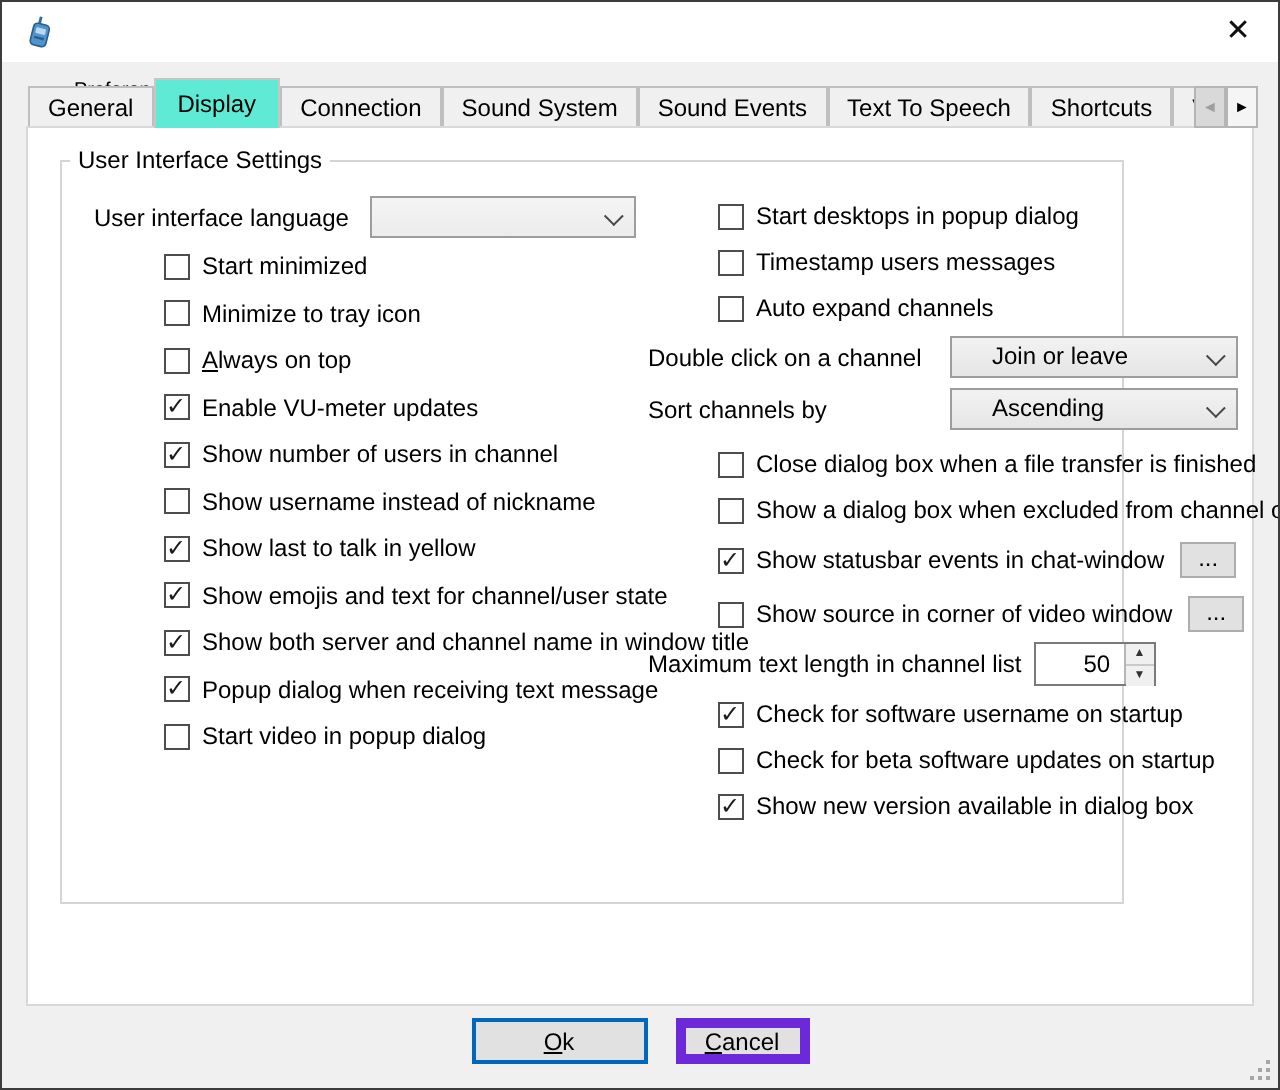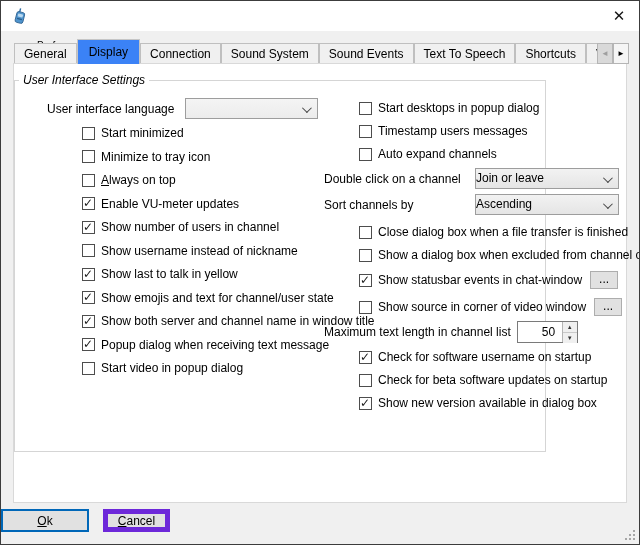--- a/index.html
+++ b/index.html
@@ -15,33 +15,33 @@
   .title { position:absolute; left:36px; top:8px; font-size:10px;margin-top:31px; }
   .close { position:absolute; right:10px; top:5px; width:20px; height:20px;
            font-size:15px; line-height:20px; text-align:center; color:#111; cursor:default; }
 
   
   .tabbar { position:absolute; left:0; top:30px; right:0; height:33px; }
   .tabs { position:absolute; left:13px; bottom:0; width:583px; overflow:hidden;
           white-space:nowrap; display:flex; align-items:flex-end; height:27px; }
   .tab { display:inline-block; background:#f0f0f0; border:1px solid #bfbfbf; border-bottom:none;
          padding:3px 9px 4px; height:21px; line-height:14px; }
-  .tab.active { background:#3b82f6; border-color:#c6c6c6; height:25px; padding:5px 11px 5px;
+  .tab.active { background:#5eead4; border-color:#c6c6c6; height:25px; padding:5px 11px 5px;
                 position:relative; z-index:3; }
   .tab-scroll { position:absolute; right:10px; bottom:0; display:flex; z-index:4; }
   .tab-arrow { width:16px; height:21px; border:1px solid #b5b5b5; background:#e9e9e9;
                font-size:8px; line-height:19px; text-align:center; }
   .tab-arrow.disabled { color:#9f9f9f; background:#d9d9d9; }
   .tab-arrow.enabled { color:#000; background:#f5f5f5; }
 
   
   .page { position:absolute; left:12px; top:62px; width:614px; height:440px;
           background:#fff; border:1px solid #d9d9d9; z-index:2; }
-  fieldset.groupbox { position:absolute; left:0; top:9px; width:532px; height:379px;
-          border:1px solid #d5d5d5;font-style:italic; }
+  fieldset.groupbox { position:absolute; left:16px; top:9px; width:532px; height:379px;
+          border:1px solid #d5d5d5; }
   fieldset.groupbox legend { font-size:12px; margin-left:4px; padding:0 4px; }
 
   .col { position:absolute; display:flex; flex-direction:column; align-items:flex-start; z-index:2; }
   .col-left { left:33px; top:34px; width:278px; }
   .col-right { left:310px; top:37px; width:302px; }
 
   .row { display:flex; align-items:center; }
   .lbl { line-height:14px; white-space:nowrap; }
   .mn { display:inline-block; }
   .mn::first-letter { text-decoration:underline; }
@@ -50,21 +50,21 @@
   .cb-list { display:flex; flex-direction:column; align-items:flex-start; gap:9.5px; }
   .col-right .cb-list { gap:9px; }
   .cb-row { cursor:default;padding-left:35px; }
   .cb { position:relative; flex:0 0 13px; width:13px; height:13px; background:#fff;
         border:1px solid #4d4d4d; margin-right:6px; }
   .cb.checked::after { content:"✓"; position:absolute; left:0px; top:-2px;
         font-size:12px; font-weight:bold; color:#1a1a1a; }
 
   
   .combo { position:relative; height:21px; background:linear-gradient(#f2f2f2,#e5e5e5);
-           border:1px solid #9d9d9d; display:flex; align-items:center; padding:0 22px 0 0; }
+           border:1px solid #9d9d9d; display:flex; align-items:center; padding:0 22px 0 20px; }
   .combo .chev { position:absolute; right:8px; top:7px; width:7px; height:7px;
            border-right:1.4px solid #474747; border-bottom:1.4px solid #474747;
            transform:rotate(45deg) translateY(-2px); }
   .combo-value { line-height:19px; overflow:hidden; }
   .lang-row .lbl { width:138px; }
   .combo-lang { width:133px; background:linear-gradient(#f4f4f4,#ececec); }
   .r-combo-row .lbl { width:151px; }
   .r-combo { width:144px; }
   .m-combo1 { margin-top:7px; }
   .m-combo2 { margin-top:5px; }
@@ -81,21 +81,21 @@
   .spin-row { margin-top:5px; }
   .spin { display:flex; margin-left:6px; height:22px; border:1px solid #7a7a7a; background:#fff;padding-left:20px; }
   .spin-value { width:24px; padding-left:4px; line-height:20px; }
   .spin-btns { display:flex; flex-direction:column; width:15px; border-left:1px solid #b5b5b5; }
   .spin-up,.spin-down { flex:1; font-size:6px; line-height:10px; text-align:center;
               background:#f0f0f0; color:#333; }
   .spin-up { border-bottom:1px solid #c9c9c9; }
 
   
   .footer { position:absolute; left:0; right:0; top:508px; display:flex;
-            gap:14px; z-index:2; }
+            justify-content:center; gap:14px; z-index:2; }
   .btn { height:23px; background:#e1e1e1; border:5px solid #6d28d9; font-size:12px;
          display:flex; align-items:center; justify-content:center;
          font-family:"Liberation Sans","DejaVu Sans",sans-serif; }
   .btn-ok { width:88px; border:2px solid #0067b8; }
   .btn-cancel { width:67px; }
 
   
   .grip { position:absolute; right:4px; bottom:4px; width:12px; height:12px; }
   .grip i { position:absolute; width:2px; height:2px; background:#a6a6a6;
             right:0; bottom:0;

